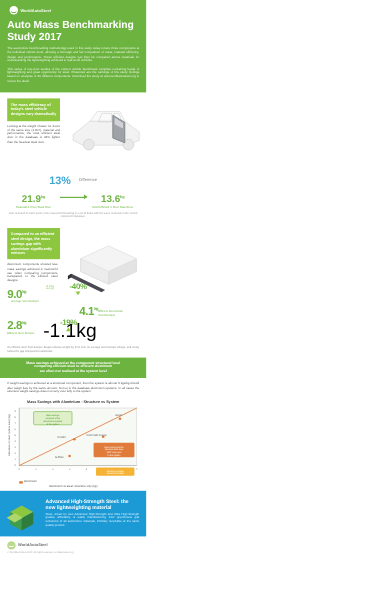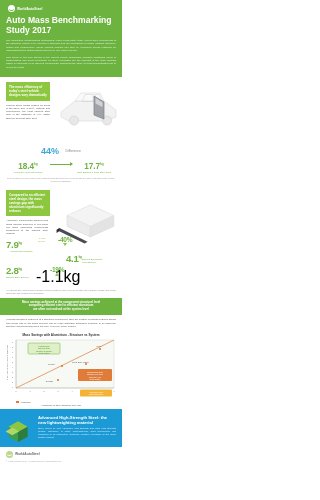--- a/index.html
+++ b/index.html
@@ -116,33 +116,33 @@
       </g>
     </svg>
     <div class="txtcol">
       <div class="greenbox">The mass efficiency of today's steel vehicle designs vary dramatically</div>
       <div class="bodytext" style="margin-top:3px;width:44px;">Looking at the weight chosen for doors of the same size (1.2m²), material and performance, the most efficient steel door in the database is 44% lighter than the heaviest steel door.</div>
     </div>
   </div>
 
   <div class="stat44">
     <div>
-      <span class="pct-big">44%</span>
+      <span class="pct-big">13%</span>
       <span class="pct-lbl">Difference</span>
     </div>
     <div class="pairrow">
       <div class="kgblock">
-        <div class="kgnum"><span>18.4</span><span class="u">kg</span></div>
+        <div class="kgnum"><span>21.9</span><span class="u">kg</span></div>
         <div class="kgsub">Heaviest 1-Door Steel Door</div>
       </div>
       <div class="arrow-wrap">
         <span class="arrow"></span>
       </div>
       <div class="kgblock">
-        <div class="kgnum"><span>17.7</span><span class="u">kg</span></div>
+        <div class="kgnum"><span>13.6</span><span class="u">kg</span></div>
         <div class="kgsub">Most Efficient 1-Door Steel Door</div>
       </div>
     </div>
     <div class="footnote">Door is based on outer panel, inner mass benchmarking in a set of doors with the same materials in the vehicle component database.</div>
   </div>
 
   <div class="sec bump">
     <svg class="bump-art" viewBox="0 0 150 95">
       <g fill="#f4f4f4" stroke="#dcdcdc" stroke-width="1.2">
         <path d="M30 30 L78 8 L126 30 L126 52 L78 74 L30 52 Z"></path>
@@ -153,21 +153,21 @@
       <path d="M8 60 L14 56 L14 62 L8 66 Z" fill="#2f2f36"></path>
     </svg>
     <div style="width:46px;position:relative;z-index:2;">
       <div class="greenbox">Compared to an efficient steel design, the mass savings gap with aluminium significantly reduces</div>
       <div class="bodytext" style="margin-top:3px;width:42px;">Aluminium components showed less mass savings achieved in real-world use when comparing components transparent to the efficient steel designs.</div>
     </div>
 
     <div style="position:relative;height:50px;margin-top:2px;">
 
       <div class="abs" style="left:0;top:0;">
-        <div class="bnum"><span>7.9</span><span class="u">kg</span></div>
+        <div class="bnum"><span>9.0</span><span class="u">kg</span></div>
         <div class="bsub" style="width:30px;text-align:center;">Average Steel Bumper</div>
       </div>
 
       <div class="abs" style="left:32px;top:-1px;text-align:center;">
         <div class="deltakg">-3.2kg</div>
         <div class="deltakg" style="font-size:2px;">savings</div>
       </div>
       <div class="abs" style="left:52px;top:-2px;text-align:center;">
         <div class="deltapct">-40%</div>
         <div class="d-arrow"></div>

